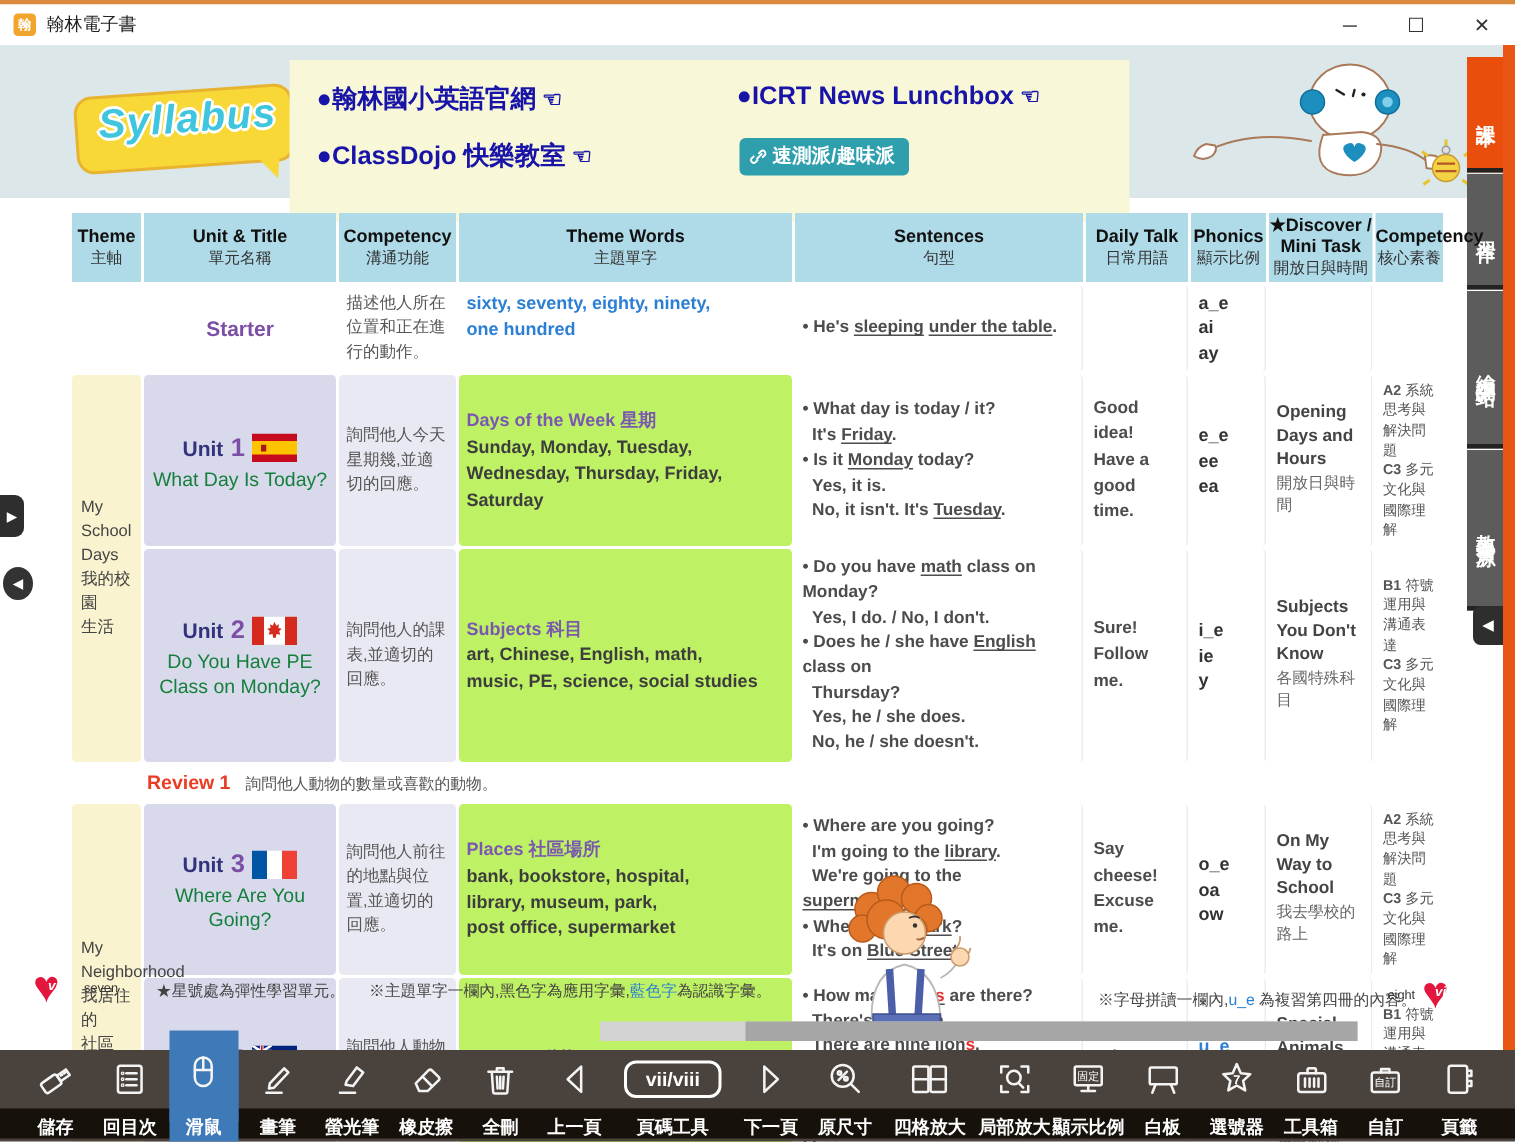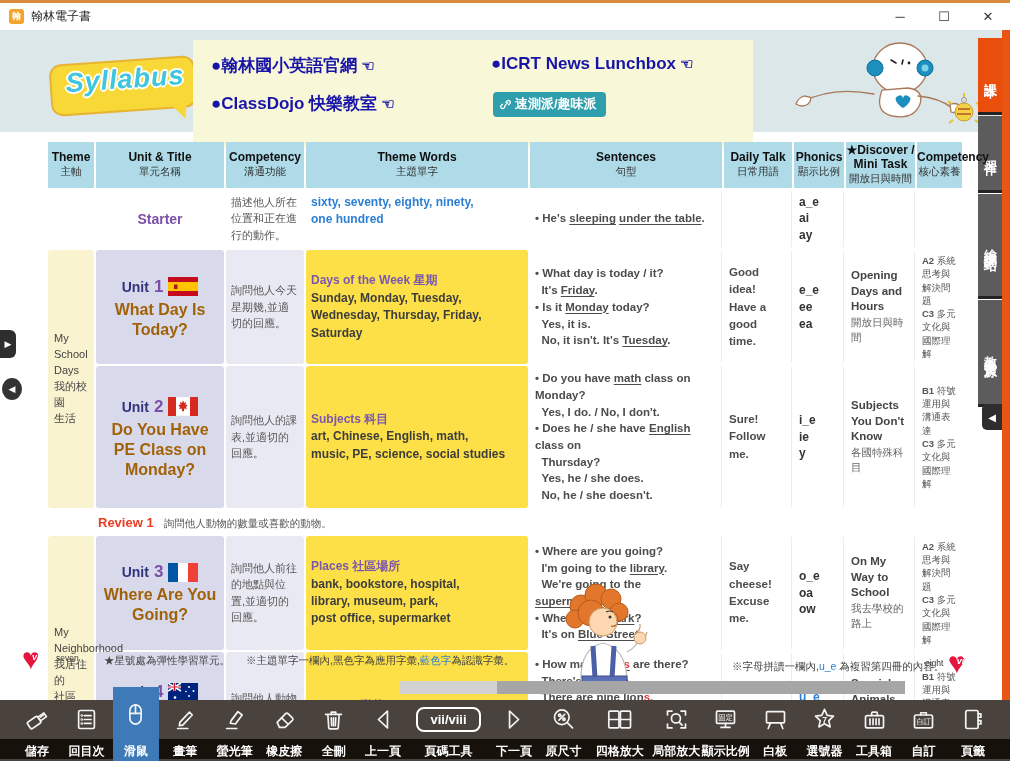--- a/index.html
+++ b/index.html
@@ -55,32 +55,32 @@
   #panel{position:absolute;left:46px;top:140px;width:918px;}
   table.syl{table-layout:fixed;width:918px;border-collapse:separate;border-spacing:2px;}
   th{background:#afdae8;vertical-align:middle;padding:2px 0;}
   .hen{font-size:12px;font-weight:bold;color:#101010;text-align:center;line-height:1.15;}
   .hzh{font-size:10.5px;color:#333;text-align:center;font-weight:normal;}
   td{vertical-align:top;padding:4px 5px;border-radius:3px;}
   td.mid{vertical-align:middle;}
   .c-theme{background:#faf3cf;font-size:11px;color:#444;line-height:1.45;padding-left:6px;}
   .c-unit{background:#d9d9ec;text-align:center;}
   .c-func{background:#e9e9f3;font-size:11px;color:#575757;line-height:1.5;}
-  .c-words{background:#fde047;font-size:12px;color:#3d3d3d;line-height:1.45;font-weight:bold;}
+  .c-words{background:#bef264;font-size:12px;color:#3d3d3d;line-height:1.45;font-weight:bold;}
   .c-sent{font-size:11.5px;color:#4c4c4c;font-weight:600;line-height:1.45;border-right:1px solid #ececec;}
   .c-daily{font-size:11.5px;color:#4c4c4c;font-weight:600;line-height:1.5;border-right:1px solid #ececec;}
   .c-phon{font-size:12px;color:#333;font-weight:bold;line-height:1.4;border-right:1px solid #ececec;}
   .c-disc{font-size:11.5px;color:#444;font-weight:600;line-height:1.35;border-right:1px solid #ececec;}
   .c-comp{font-size:9.5px;color:#555;line-height:1.4;}
   .r-starter td{background:#fff;}
   .r-starter td.c-unit{background:#fff;text-align:center;}
   .starter-title{font-size:14px;font-weight:bold;color:#7b4fa5;vertical-align:middle;}
   .unit-line{font-size:14px;font-weight:bold;color:#33337d;margin-top:2px;display:flex;align-items:center;justify-content:center;gap:5px;}
   .u-num{font-size:17px;color:#7b4fa5;}
-  .u-title{font-size:16px;font-weight:bold;color:#a16207;line-height:1.25;margin-top:3px;}
+  .u-title{font-size:13px;font-weight:normal;color:#15803d;line-height:1.25;margin-top:3px;}
   .flag{display:inline-block;line-height:0;}
   .rev td{background:#fff;padding:3px 4px;}
   .rev-label{color:#ea3b23;font-weight:bold;font-size:13px;margin-right:10px;padding-left:46px;}
   .rev-desc{font-size:10.5px;color:#555;}
   .cat{color:#7a57b0;font-weight:bold;}
   .blue{color:#2b7fd4;}
   .red{color:#e33232;}
   u{text-underline-offset:2px;}
   .zh-sub{font-weight:normal;color:#666;font-size:10.5px;}
 

